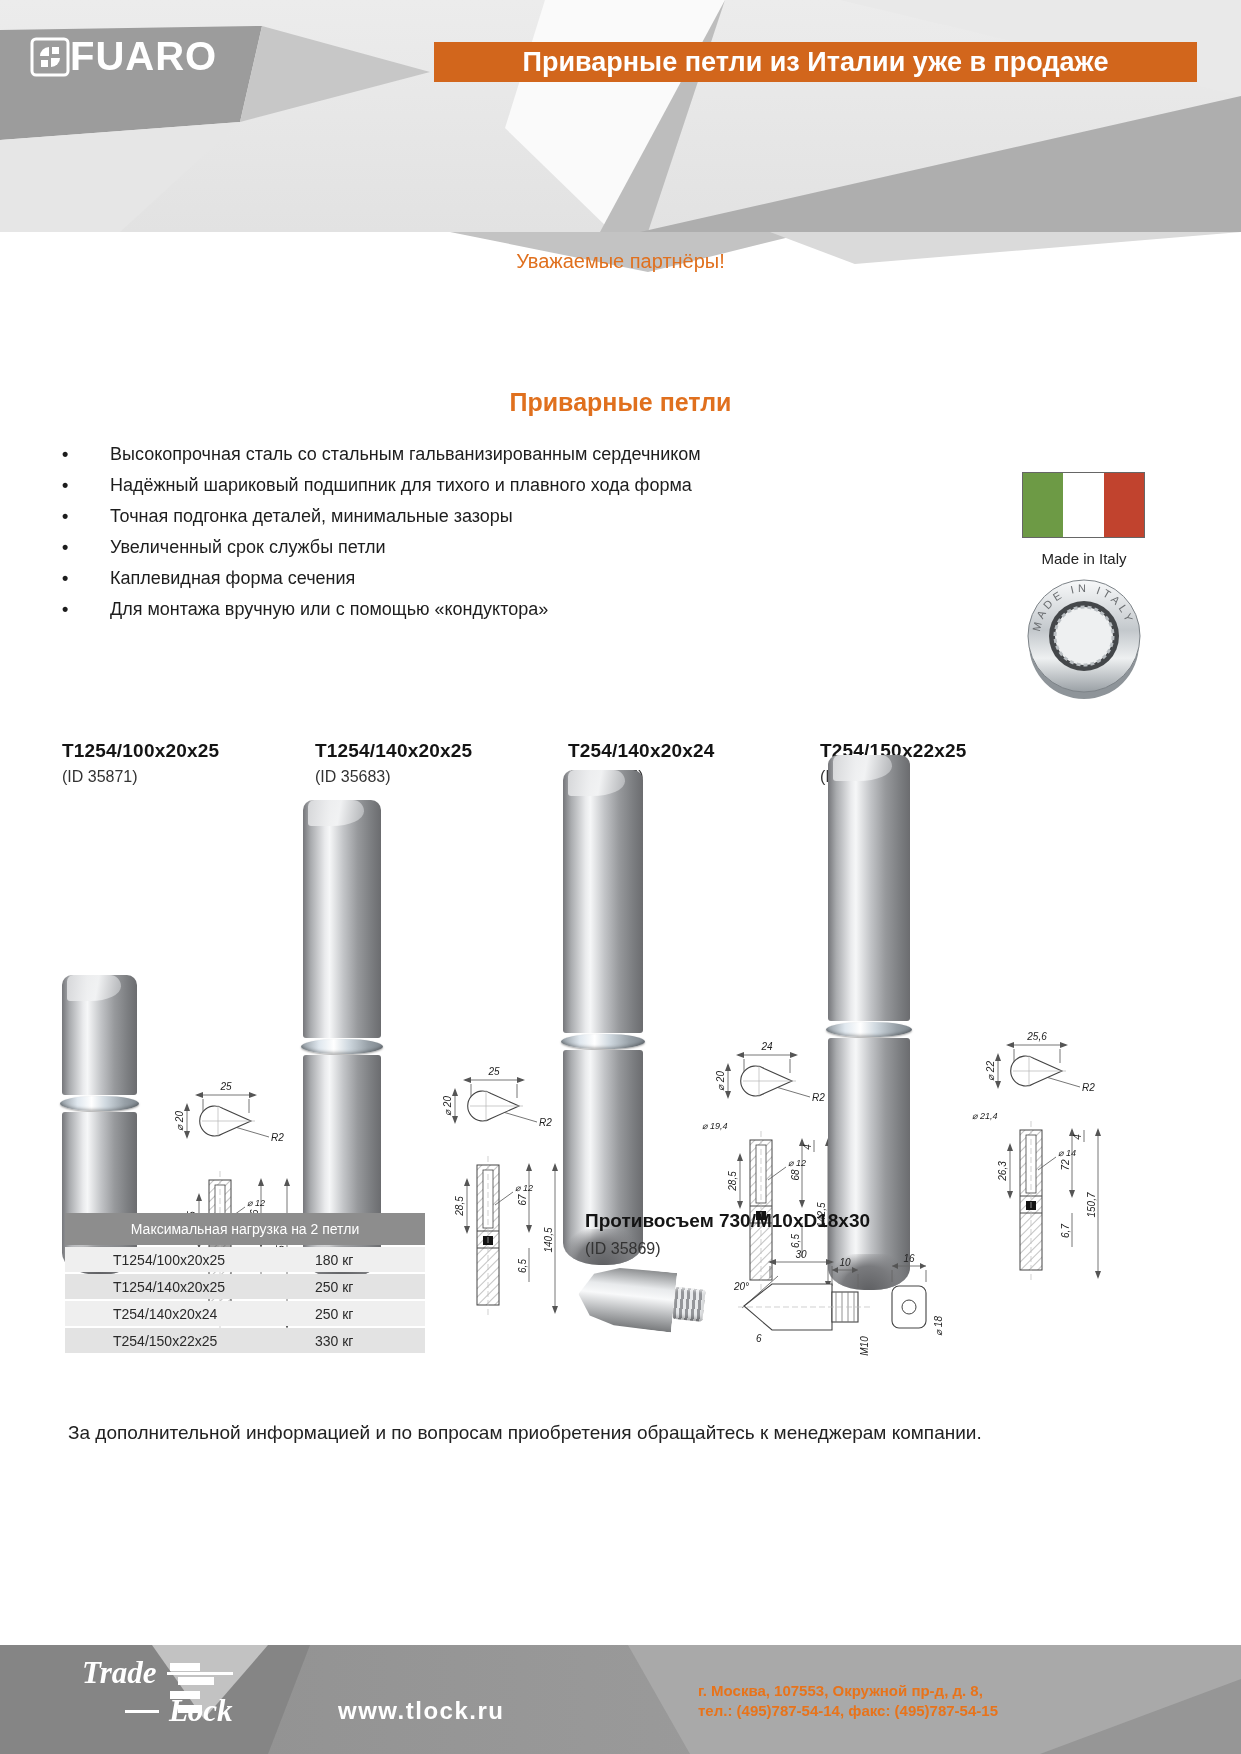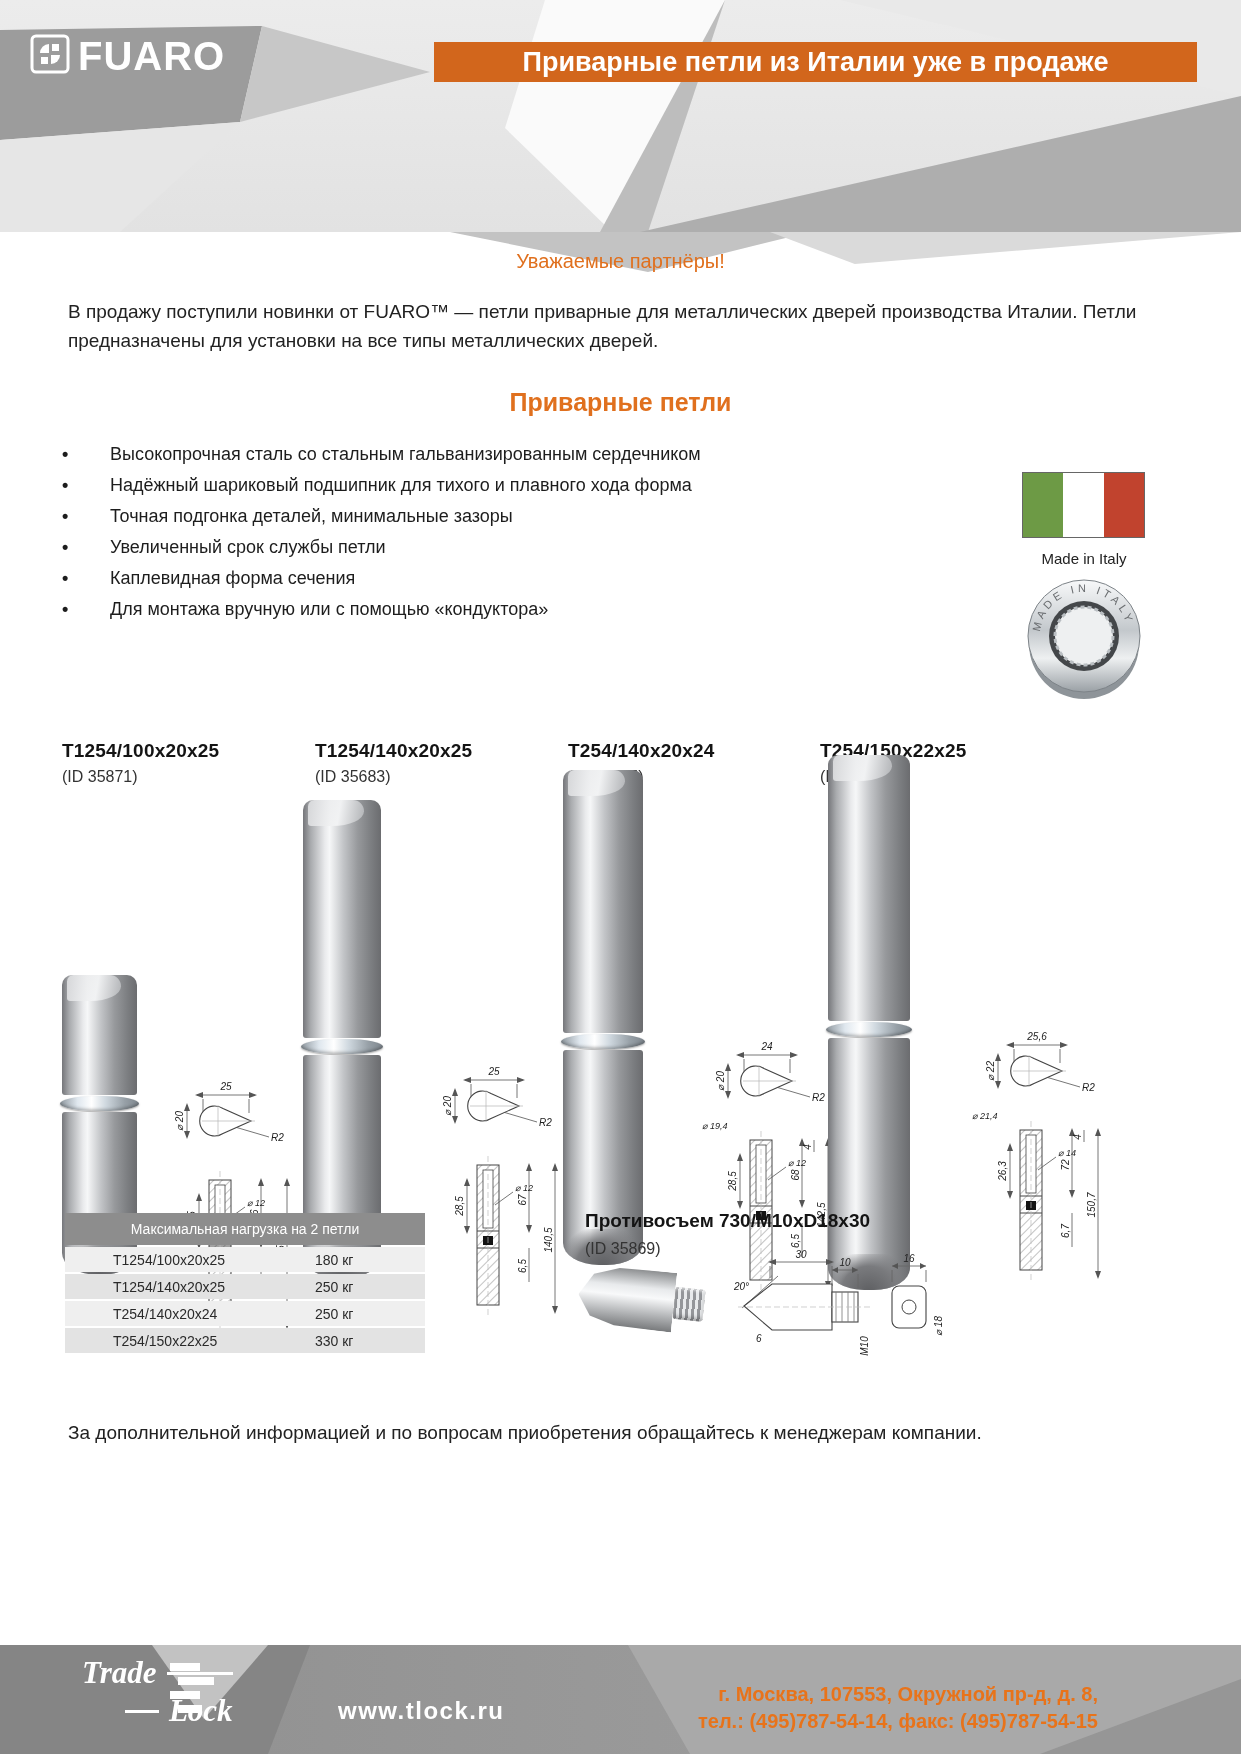--- a/index.html
+++ b/index.html
@@ -9,21 +9,21 @@
   
   .header { position:absolute; left:0; top:0; width:1241px; height:232px; background:linear-gradient(180deg,#ececec,#e2e2e2); overflow:hidden; }
   .hp { position:absolute; inset:0; }
   .hp1 { background:#9c9c9c; clip-path:polygon(0 30px,262px 26px,240px 122px,0 140px); }
   .hp2 { background:#e6e6e6; clip-path:polygon(0 140px,240px 122px,120px 232px,0 232px); }
   .hp3 { background:#c7c7c7; clip-path:polygon(262px 26px,240px 122px,430px 72px); }
   .hp4 { background:#fafafa; clip-path:polygon(545px 0,725px 0,612px 232px,505px 128px); }
   .hp5 { background:#bdbdbd; clip-path:polygon(725px 0,648px 232px,600px 232px); }
   .hp6 { background:#aeaeae; clip-path:polygon(640px 232px,1241px 96px,1241px 232px); }
   .hp7 { background:#e9e9e9; clip-path:polygon(840px 0,1241px 0,1241px 96px); }
-  .logo { position:absolute; left:30px; top:34px; display:flex; gap:8px; }
+  .logo { position:absolute; left:30px; top:34px; display:flex; align-items:center; gap:0; }
   .logo-text { color:#fff; font-size:40px; font-weight:bold; letter-spacing:1px; }
   .banner { position:absolute; left:434px; top:42px; width:763px; height:40px; background:#d2661c; display:flex; align-items:center; justify-content:center; }
   .banner span { color:#fff; font-size:27px; font-weight:bold; }
   .wedge1 { position:absolute; left:450px; top:232px; width:360px; height:40px; background:#c3c3c3; clip-path:polygon(0 0,100% 0,55% 100%); }
   .wedge2 { position:absolute; left:770px; top:232px; width:471px; height:32px; background:#dadada; clip-path:polygon(0 0,100% 0,18% 100%); }
 
   
   .greeting { position:absolute; left:0; top:250px; width:1241px; text-align:center; color:#e0701e; font-size:20px; font-weight:500; }
   .intro-par { position:absolute; left:68px; top:298px; width:1115px; font-size:19px; line-height:1.5; color:#222; }
 
@@ -94,21 +94,21 @@
   .fp2 { background:#c2c2c2; clip-path:polygon(152px 0,268px 0,204px 74px); }
   .fp3 { background:#a9a9a9; clip-path:polygon(628px 0,1241px 0,1241px 109px,690px 109px); }
   .fp4 { background:#969696; clip-path:polygon(1040px 109px,1241px 34px,1241px 109px); }
   .tl-logo { position:absolute; left:58px; top:10px; color:#fff; font-family:"Liberation Serif",serif; font-style:italic; font-weight:bold;margin-left:24px; }
   .tl-l1 { font-size:31px; display:flex; align-items:center; }
   .tl-l1::after { content:""; width:66px; height:3px; background:#fff; margin-left:10px; }
   .tl-l2 { font-size:31px; display:flex; align-items:center; margin-top:2px;justify-content:flex-end; }
   .tl-l2::before { content:""; width:34px; height:3px; background:#fff; margin-right:10px; }
   .tl-mark { position:absolute; left:168px; top:14px; }
   .site { position:absolute; left:338px; top:52px; color:#fff; font-size:24px; font-weight:bold; letter-spacing:1.5px; cursor:pointer; }
-  .addr { position:absolute; left:698px; top:36px; color:#e8731a; font-size:20px; font-weight:bold; line-height:1.35;text-align:right; }
+  .addr { position:absolute; left:698px; top:36px; color:#e8731a; font-size:15px; font-weight:bold; line-height:1.35; }
 </style>
 </head>
 <body>
 
 <svg width="0" height="0" style="position:absolute">
   <defs>
     <pattern id="hatch" width="6" height="6" patternTransform="rotate(45)" patternUnits="userSpaceOnUse">
       <rect width="6" height="6" fill="#ffffff"></rect>
       <line x1="0" y1="0" x2="0" y2="6" stroke="#9a9a9a" stroke-width="1.2"></line>
     </pattern>
@@ -142,21 +142,20 @@
       <span class="logo-text">FUARO</span>
     </div>
     <div class="banner">
       <span>Приварные петли из Италии уже в продаже</span>
     </div>
   </div>
   <div class="wedge1"></div>
   <div class="wedge2"></div>
 
   <div class="greeting">Уважаемые партнёры!</div>
-  <div class="intro-par">В продажу поступили новинки от FUARO™ — петли приварные для металлических дверей производства Италии. Петли предназначены для установки на все типы металлических дверей.</div>
 
   <div class="section-title">Приварные петли</div>
 
   <ul class="bullets">
     <li>
         <span class="dot">•</span>
         <span>Высокопрочная сталь со стальным гальванизированным сердечником</span>
       </li>
     <li>
         <span class="dot">•</span>

